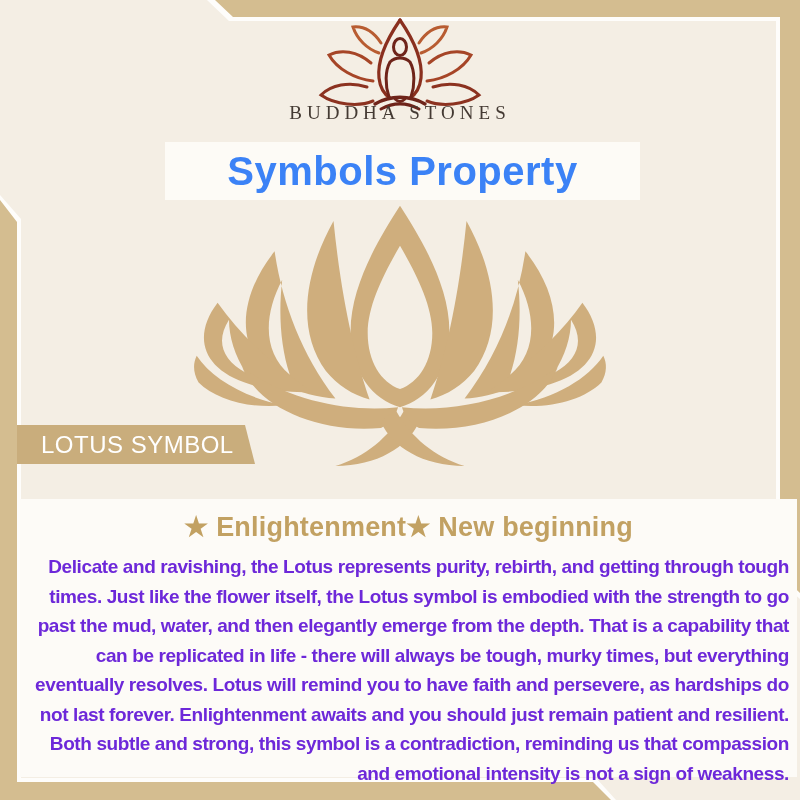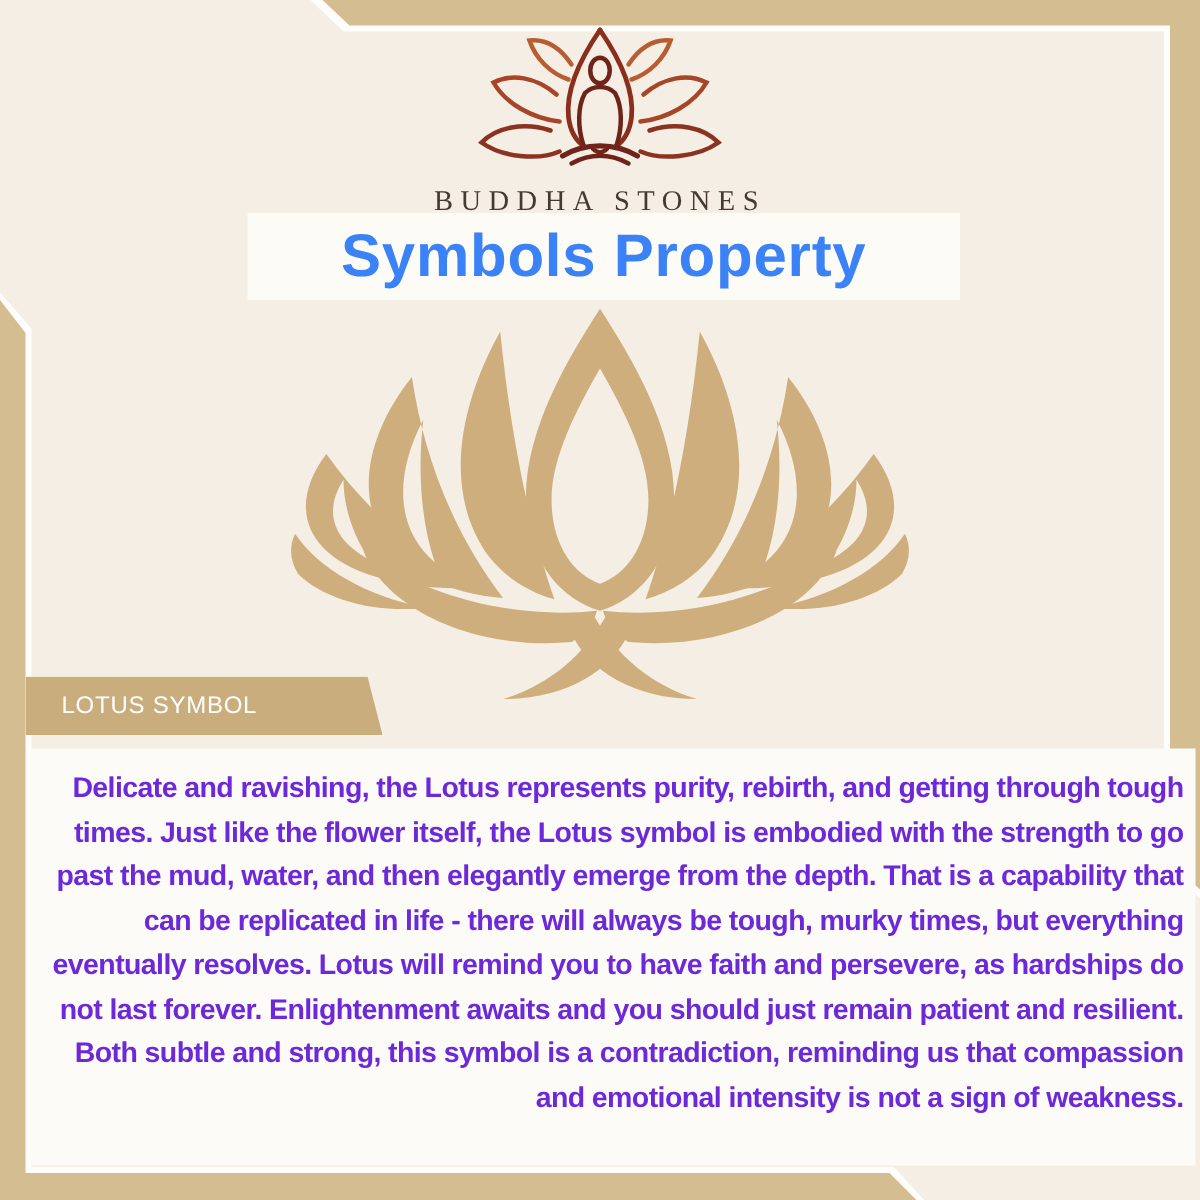--- a/index.html
+++ b/index.html
@@ -5,34 +5,34 @@
   html,body{margin:0;padding:0;}
   body{
     width:800px;height:800px;position:relative;overflow:hidden;
     background:#f4eee4;
     font-family:"Liberation Sans", sans-serif;
   }
   .frame-svg{position:absolute;left:0;top:0;width:800px;height:800px;pointer-events:none;}
   
   .logo{position:absolute;left:50%;top:14px;transform:translateX(-50%);}
   .brand-name{
-    position:absolute;left:0;top:124px;width:800px;text-align:center;
+    position:absolute;left:0;top:102px;width:800px;text-align:center;
     font-family:"Liberation Serif", serif;font-size:19px;letter-spacing:5px;
     color:#443a33;
   }
   .title-band{
     position:absolute;left:165px;top:142px;width:475px;height:58px;
     background:#fdfbf6;text-align:center;line-height:58px;
     font-size:40px;font-weight:bold;color:#3b82f6;letter-spacing:0.5px;
   }
   .lotus{position:absolute;left:191px;top:196px;}
   
   .banner{
-    position:absolute;left:17px;top:451px;width:238px;height:39px;
-    background:#c9ad7c;color:#ffffff;font-size:16px;line-height:39px;
+    position:absolute;left:17px;top:425px;width:238px;height:39px;
+    background:#c9ad7c;color:#ffffff;font-size:24px;line-height:39px;
     padding-left:24px;box-sizing:border-box;letter-spacing:0.5px;
     clip-path:polygon(0 0, calc(100% - 10px) 0, 100% 100%, 0 100%);
   }
   
   .panel{
     position:absolute;left:20px;top:499px;width:777px;height:278px;
     background:#fdfbf7;box-sizing:border-box;padding:12px 8px 0 8px;
   }
   .panel-heading{
     text-align:center;font-size:27px;font-weight:bold;color:#c2a162;
@@ -107,14 +107,15 @@
           M40 130 C26 152 32 172 58 186 C46 168 40 148 40 130 Z"></path>
     <path d="M6 168 C22 192 56 212 98 220 C62 224 26 214 8 196 C2 186 2 176 6 168 Z"></path>
     <path d="M218 222 C164 228 100 214 54 180 C70 222 134 250 200 244 C209 239 215 231 218 222 Z"></path>
     <path d="M224 226 C208 254 184 274 152 284 C196 284 228 264 240 238 C235 232 230 228 224 226 Z"></path>
   </g>
 </svg>
 
 <div class="banner">LOTUS SYMBOL</div>
 
 <div class="panel">
+  <h2 class="panel-heading">★ Enlightenment★ New beginning</h2>
   <p class="panel-body">Delicate and ravishing, the Lotus represents purity, rebirth, and getting through tough times. Just like the flower itself, the Lotus symbol is embodied with the strength to go past the mud, water, and then elegantly emerge from the depth. That is a capability that can be replicated in life - there will always be tough, murky times, but everything eventually resolves. Lotus will remind you to have faith and persevere, as hardships do not last forever. Enlightenment awaits and you should just remain patient and resilient. Both subtle and strong, this symbol is a contradiction, reminding us that compassion and emotional intensity is not a sign of weakness.</p>
 </div>
 
 </body></html>

